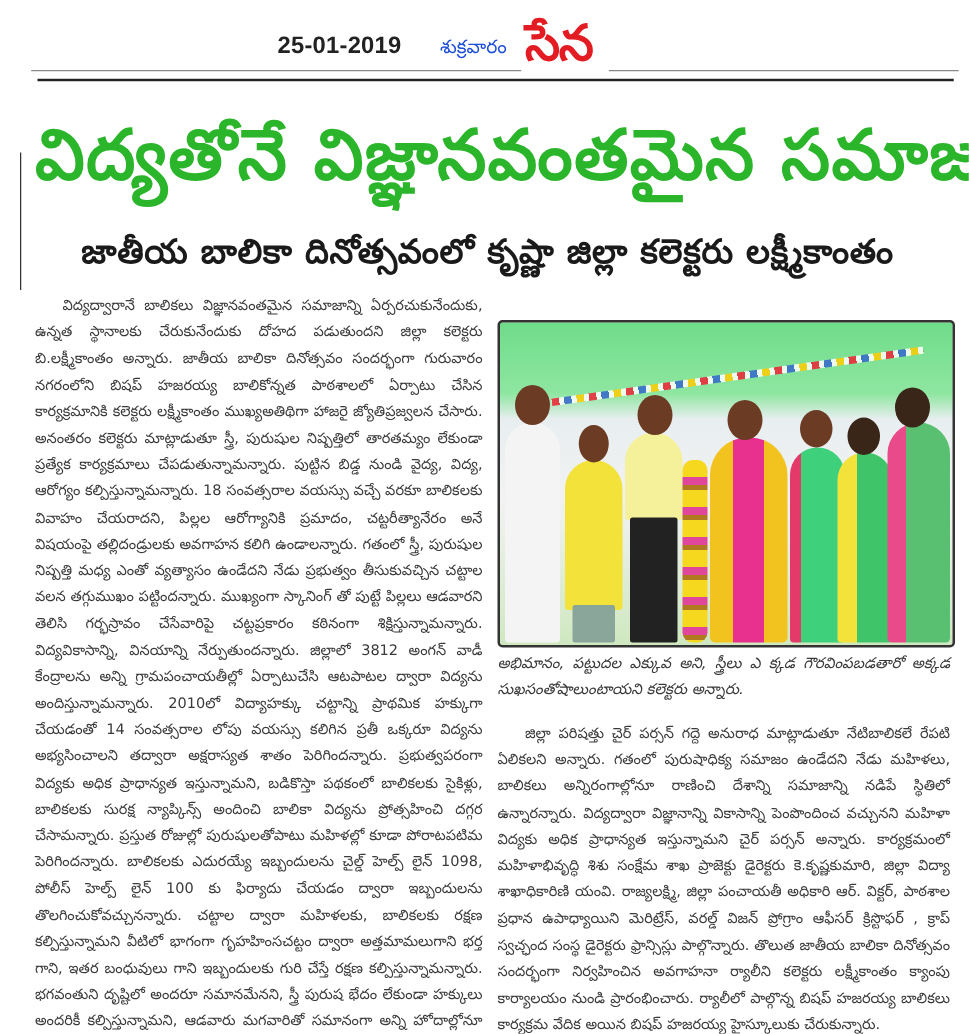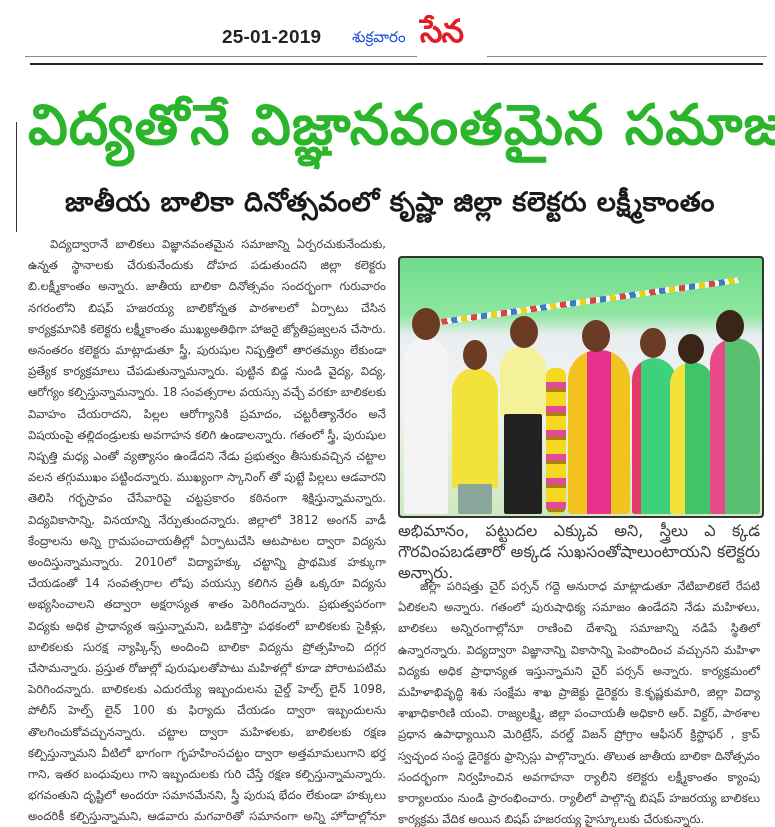--- a/index.html
+++ b/index.html
@@ -14,21 +14,21 @@
       position: absolute; left: 222px; top: 26px;
       font-family: "Liberation Sans", sans-serif; font-weight: bold;
       font-size: 19px; color: #222; letter-spacing: 0.2px;
     }
     .masthead .day {
       position: absolute; left: 352px; top: 28px;
       font-size: 15px; color: #1d4ed8;
     }
     .masthead .paper-name {
       position: absolute; left: 420px; top: 12px;
-      font-size: 32px; font-weight: bold; color: #e31b23;
+      font-size: 40px; font-weight: bold; color: #e31b23;
       letter-spacing: -1px;
     }
     .rule-thin-left { position:absolute; left:25px; top:56px; width:392px; height:1px; background:#888; }
     .rule-thin-right { position:absolute; left:487px; top:56px; width:280px; height:1px; background:#888; }
     .rule-thick { position:absolute; left:30px; top:63px; width:733px; height:2px; background:#222; }
 
     .vline { position:absolute; left:16px; top:122px; width:1px; height:110px; background:#333; }
 
     .headline {
       position: absolute; left: 28px; top: 80px; width: 740px; height: 90px;
@@ -58,21 +58,21 @@
     .photo .bunting {
       position:absolute; left:40px; top:40px; width:300px; height:6px;
       background: repeating-linear-gradient(90deg, #e23 0 6px, #fff 6px 10px, #36c 10px 16px, #fff 16px 20px, #fc0 20px 26px, #fff 26px 30px);
       transform: rotate(-8deg); opacity: .85;
     }
     .fig { position:absolute; border-radius: 30px 30px 4px 4px; }
     .head { position:absolute; border-radius:50%; background:#6b3b24; }
 
     .caption-cont {
       position: absolute; left: 398px; top: 520px; width: 362px;
-      font-size: 16px; line-height: 21.2px; color:#3a3a3a; text-align: justify;
+      font-size: 12px; line-height: 21.2px; color:#3a3a3a; text-align: justify; font-style: italic;
     }
   </style>
 </head>
 <body>
 
 <div class="masthead">
   <span class="date">25-01-2019</span>
   <span class="day">శుక్రవారం</span>
   <span class="paper-name">సేన</span>
   <div class="rule-thin-left"></div>

